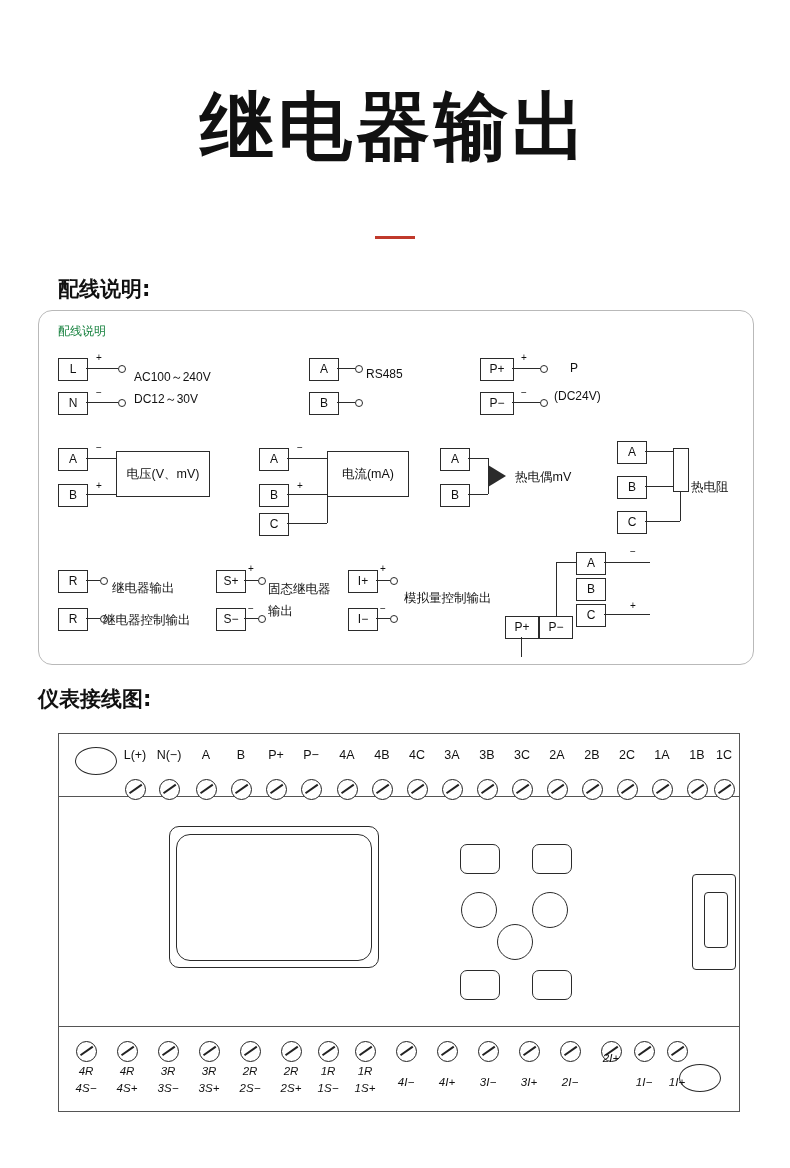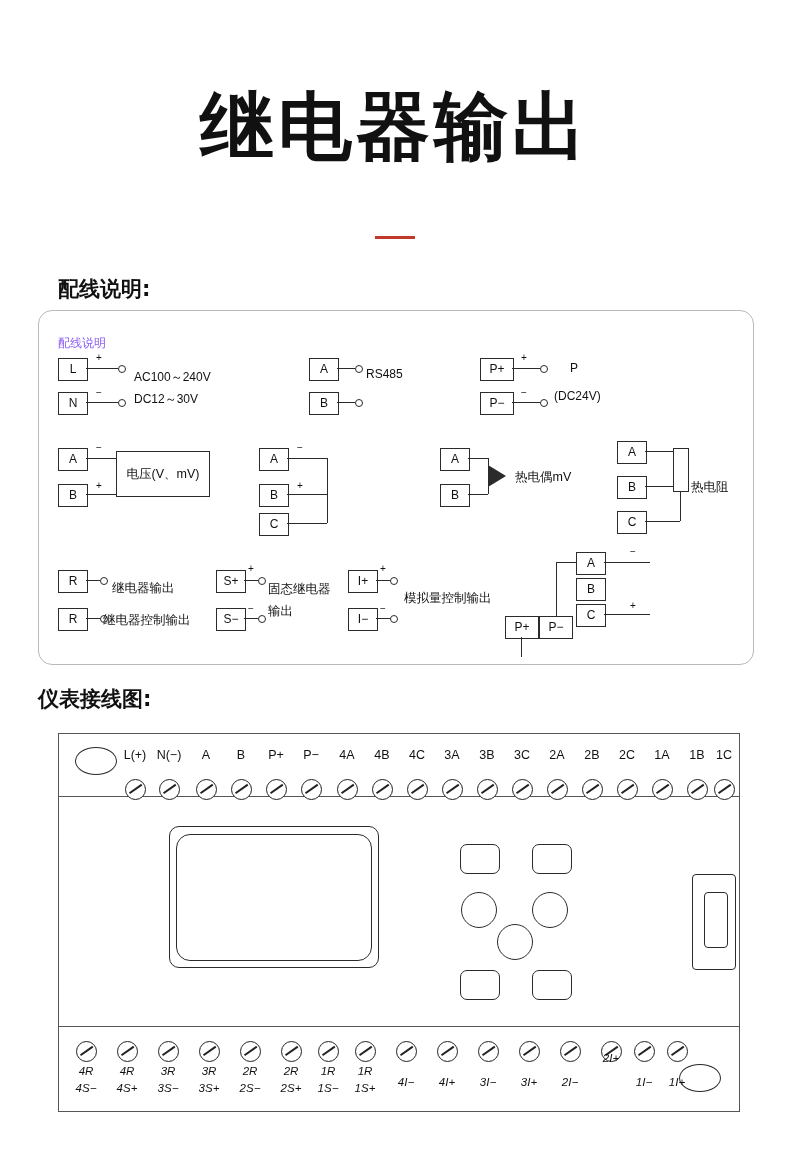--- a/index.html
+++ b/index.html
@@ -27,21 +27,21 @@
   }
   #wiring-head{left:58px;top:275px;}
   #diagram-head{left:38px;top:685px;}
 
   
   .panel{
     position:absolute;left:38px;top:310px;width:714px;height:353px;
     border:1px solid #b9b9b9;border-radius:14px;background:#fff;
   }
   .panel-label{
-    position:absolute;left:58px;top:323px;font-size:12px;color:#8b5cf6;margin-top:12px;
+    position:absolute;left:58px;top:323px;font-size:12px;color:#15803d;
   }
 
   
   .tbox{
     position:absolute;border:1px solid #2b2b2b;background:#fff;
     width:28px;height:21px;font-size:12px;line-height:21px;text-align:center;
     color:#111;
   }
   .tbox.wide{width:32px;}
   
@@ -166,20 +166,21 @@
 
   <div class="tbox" style="left:259px;top:448px;">A</div>
   <div class="tbox" style="left:259px;top:484px;">B</div>
   <div class="tbox" style="left:259px;top:513px;">C</div>
   <div class="hline" style="left:287px;top:458px;width:40px;"></div>
   <div class="hline" style="left:287px;top:494px;width:40px;"></div>
   <div class="hline" style="left:287px;top:523px;width:40px;"></div>
   <div class="vline" style="left:327px;top:458px;height:65px;"></div>
   <div class="lbl sm" style="left:297px;top:442px;">−</div>
   <div class="lbl sm" style="left:297px;top:480px;">+</div>
+  <div class="devbox" style="left:327px;top:451px;width:80px;height:44px;">电流(mA)</div>
 
   <div class="tbox" style="left:440px;top:448px;">A</div>
   <div class="tbox" style="left:440px;top:484px;">B</div>
   <div class="hline" style="left:468px;top:458px;width:20px;"></div>
   <div class="hline" style="left:468px;top:494px;width:20px;"></div>
   <div class="vline" style="left:488px;top:458px;height:36px;"></div>
   <div class="tri" style="left:488px;top:465px;"></div>
   <div class="lbl cn" style="left:515px;top:469px;">热电偶mV</div>
 
   <div class="tbox" style="left:617px;top:441px;">A</div>

